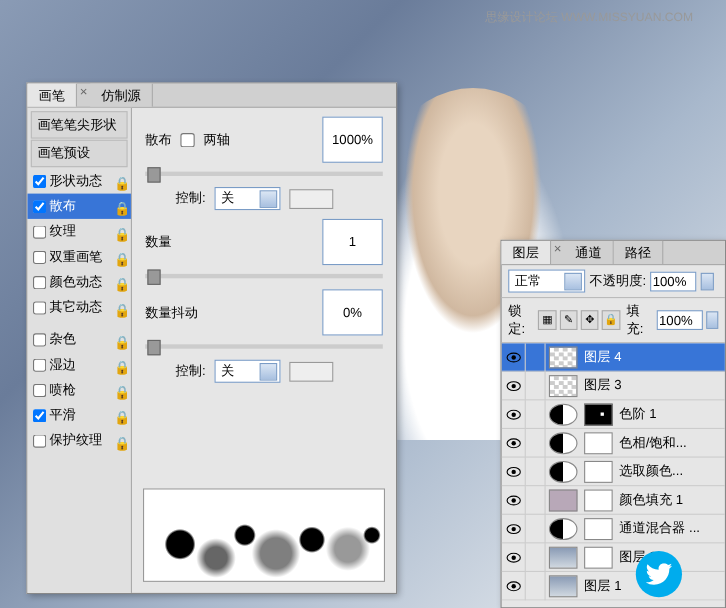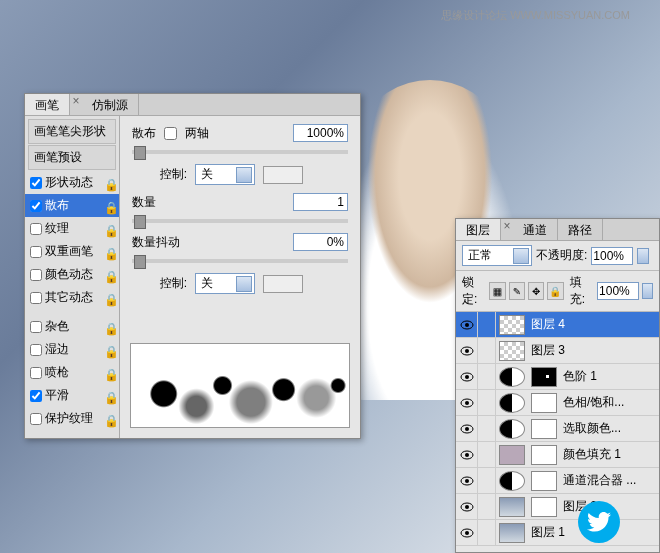--- a/index.html
+++ b/index.html
@@ -1,37 +1,37 @@
 <!DOCTYPE html>
 <html><head>
 <meta charset="utf-8">
 <style>
 *{box-sizing:border-box;margin:0;padding:0;font-family:"Microsoft YaHei",SimSun,sans-serif;font-size:12px}
 body{width:660px;height:553px;background:linear-gradient(135deg,#8a9bb5 0%,#6a7c9a 30%,#a8b8cc 60%,#f0f2f4 100%);position:relative;overflow:hidden}
 .watermark-top{position:absolute;top:8px;right:30px;color:#999;font-size:11px}
 .person{position:absolute;top:80px;right:120px;width:220px;height:320px;background:radial-gradient(ellipse at 50% 30%,#e8d5c0 20%,#d0b8a0 35%,transparent 40%),radial-gradient(ellipse at 50% 70%,#fff 40%,transparent 60%);border-radius:50% 50% 20% 20%}
 .panel{position:absolute;background:#e6e6e6;border:1px solid #888;box-shadow:2px 2px 6px rgba(0,0,0,.3)}
-.brush-panel{top:93px;left:24px;width:337px;height:346px}
+.brush-panel{top:75px;left:24px;width:337px;height:465px}
 .tabs{background:#d0d0d0;border-bottom:1px solid #aaa;display:flex;height:22px}
 .tab{padding:3px 10px;border-right:1px solid #aaa;background:#e6e6e6;cursor:pointer}
 .tab.inactive{background:#d0d0d0}
 .tab-close{width:12px;text-align:center;color:#666;cursor:pointer}
 .panel-body{display:flex;height:calc(100% - 22px)}
 .sidebar{width:95px;background:#e0e0e0;border-right:1px solid #aaa;padding:2px 0}
 .side-item{padding:3px 5px;display:flex;align-items:center;gap:3px;cursor:pointer}
 .side-item.header{background:#d8d8d8;border:1px solid #bbb;margin:1px 3px}
 .side-item.active{background:#3875d7;color:#fff}
 .side-item input[type=checkbox]{width:12px;height:12px}
 .lock-icon{width:10px;height:10px;margin-left:auto}
 .content{flex:1;padding:8px 12px;position:relative}
 .row{display:flex;align-items:center;margin-bottom:8px;gap:8px}
 .row label{min-width:55px;text-align:right}
 .slider{width:100%;height:4px;background:#ccc;margin:2px 0 10px;position:relative}
 .slider::after{content:"";position:absolute;left:2px;top:-4px;width:10px;height:12px;background:#999;border:1px solid #666}
-.num-input{width:55px;border:1px solid #7a9cc6;background:#fff;padding:1px 3px;text-align:right}
+.num-input{width:55px;border:1px solid #7a9cc6;background:#fff;padding:13px 3px;text-align:center}
 .dropdown{border:1px solid #7a9cc6;background:#fff;padding:1px 18px 1px 5px;position:relative;min-width:60px}
 .dropdown::after{content:"";position:absolute;right:2px;top:2px;width:14px;height:14px;background:linear-gradient(#dbe6f4,#a8c0e0);border:1px solid #7a9cc6}
 .swatch{width:40px;height:18px;border:1px solid #999;background:#eee}
 .preview{position:absolute;bottom:10px;left:10px;right:10px;height:85px;border:1px solid #999;background:#fff;background-image:radial-gradient(circle at 15% 60%,#000 12px,transparent 14px),radial-gradient(circle at 30% 75%,rgba(0,0,0,.6) 10px,transparent 18px),radial-gradient(circle at 42% 50%,#000 8px,transparent 10px),radial-gradient(circle at 55% 70%,rgba(0,0,0,.5) 14px,transparent 22px),radial-gradient(circle at 70% 55%,#000 10px,transparent 12px),radial-gradient(circle at 85% 65%,rgba(0,0,0,.4) 12px,transparent 20px),radial-gradient(circle at 95% 50%,#000 6px,transparent 8px)}
 .layers-panel{top:218px;right:0;width:205px;height:335px}
 .layer-ctrl{padding:4px 6px;border-bottom:1px solid #bbb;display:flex;align-items:center;gap:4px}
 .layer-ctrl .dropdown{min-width:70px}
 .pct{width:42px;border:1px solid #7a9cc6;background:#fff;padding:1px}
 .arrow{width:12px;height:16px;background:linear-gradient(#dbe6f4,#a8c0e0);border:1px solid #7a9cc6}
 .lock-row{padding:3px 6px;border-bottom:1px solid #bbb;display:flex;align-items:center;gap:3px}

